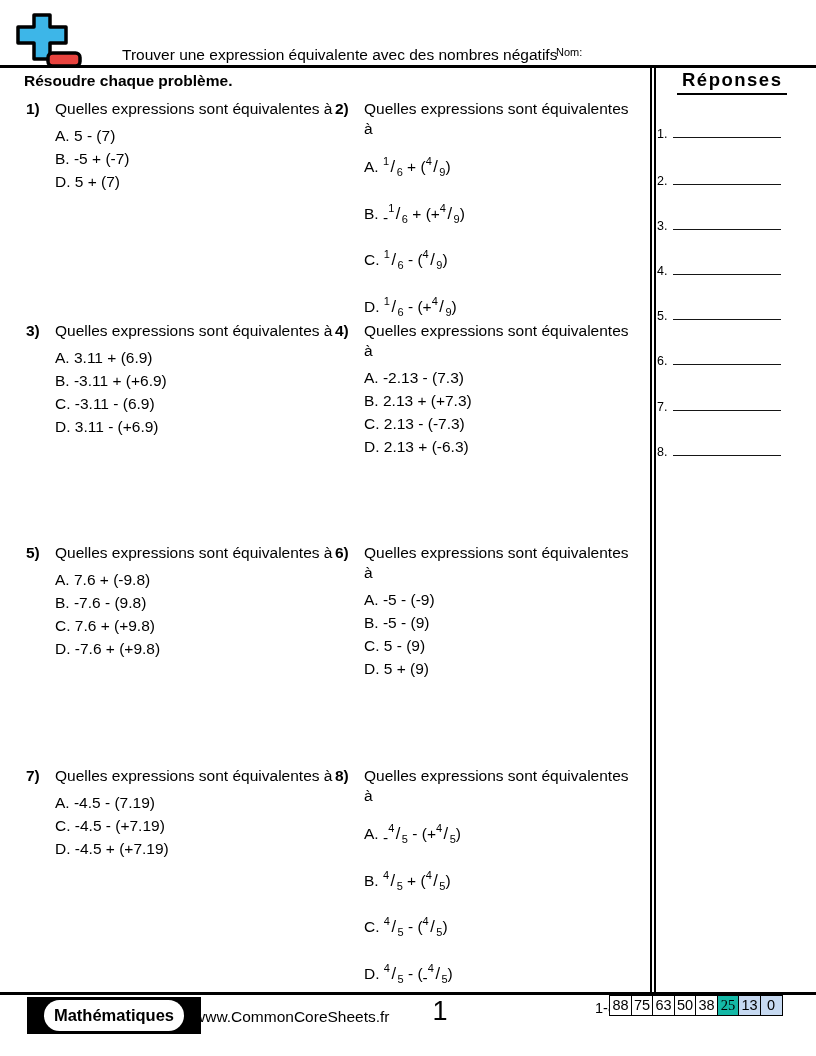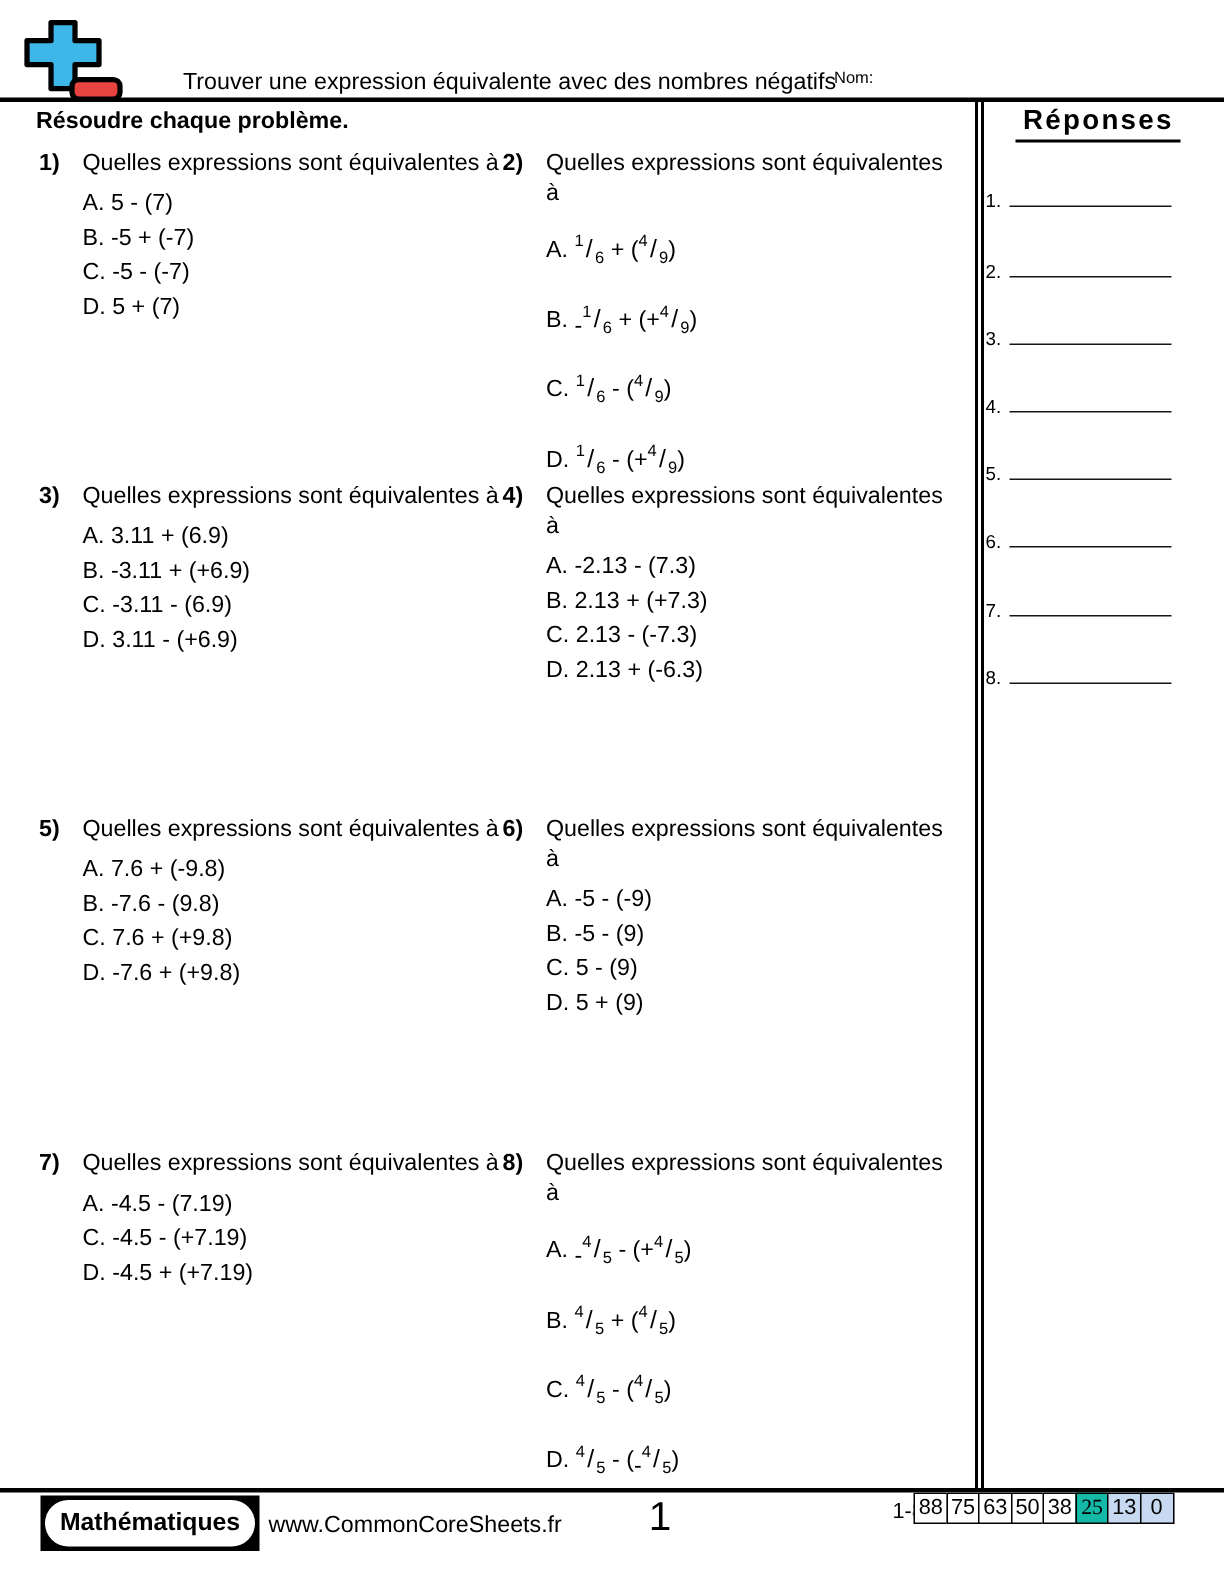--- a/index.html
+++ b/index.html
@@ -30,25 +30,25 @@
   .opts{margin-left:29px;margin-top:5px;}
   .opt{font-size:15.5px;line-height:23px;white-space:nowrap;}
   .opts.frac .opt{line-height:35.5px;}
   .fr .nu{font-size:11px;vertical-align:7px;}
   .fr .sl{font-size:16.5px;padding:0 1.5px;}
   .fr .de{font-size:11px;vertical-align:-4px;}
   .lowm{vertical-align:-4px;}
 
   
   .footer-rule{position:absolute;left:0;top:992px;width:816px;height:3px;background:#000;}
-  .brand-box{position:absolute;left:27px;top:997px;width:146px;height:37px;background:#000;
+  .brand-box{position:absolute;left:27px;top:997px;width:174px;height:37px;background:#000;
         display:flex;align-items:center;justify-content:center;}
   .brand-pill{background:#fff;border-radius:17px;width:140px;height:31px;display:flex;
         align-items:center;justify-content:center;font-weight:bold;font-size:16.5px;}
-  .website{position:absolute;left:179px;top:1008px;font-size:15.5px;}
+  .website{position:absolute;left:194px;top:1008px;font-size:15.5px;}
   .page-num{position:absolute;left:390px;top:996px;width:100px;text-align:center;font-size:27px;}
   .score-label{position:absolute;left:574px;top:1000px;font-size:14.5px;margin-left:21px;}
   .score-cells{position:absolute;left:609px;top:995px;display:flex;}
   .score-cell{width:21px;height:19px;border:1.5px solid #000;margin-left:-1.5px;
         font-size:14.5px;line-height:19px;text-align:center;background:#fff;}
   .score-cell:first-child{margin-left:0;}
 </style>
 </head>
 <body>
 
@@ -81,21 +81,20 @@
       <div class="problem" style="left: 26px; top: 99px;">
         <div class="qrow">
           <span class="pnum">1)</span>
           <div>
             <div class="qline">Quelles expressions sont équivalentes à</div>
           </div>
         </div>
         <div class="opts">
           <div class="opt">A. 5 - (7)</div>
           <div class="opt">B. -5 + (-7)</div>
-          <div class="opt">C. -5 - (-7)</div>
           <div class="opt">D. 5 + (7)</div>
         </div>
       </div>
       <div class="problem" style="left: 335px; top: 99px;">
         <div class="qrow">
           <span class="pnum">2)</span>
           <div>
             <div class="qline">Quelles expressions sont équivalentes</div>
             <div class="qline">à</div>
           </div>

